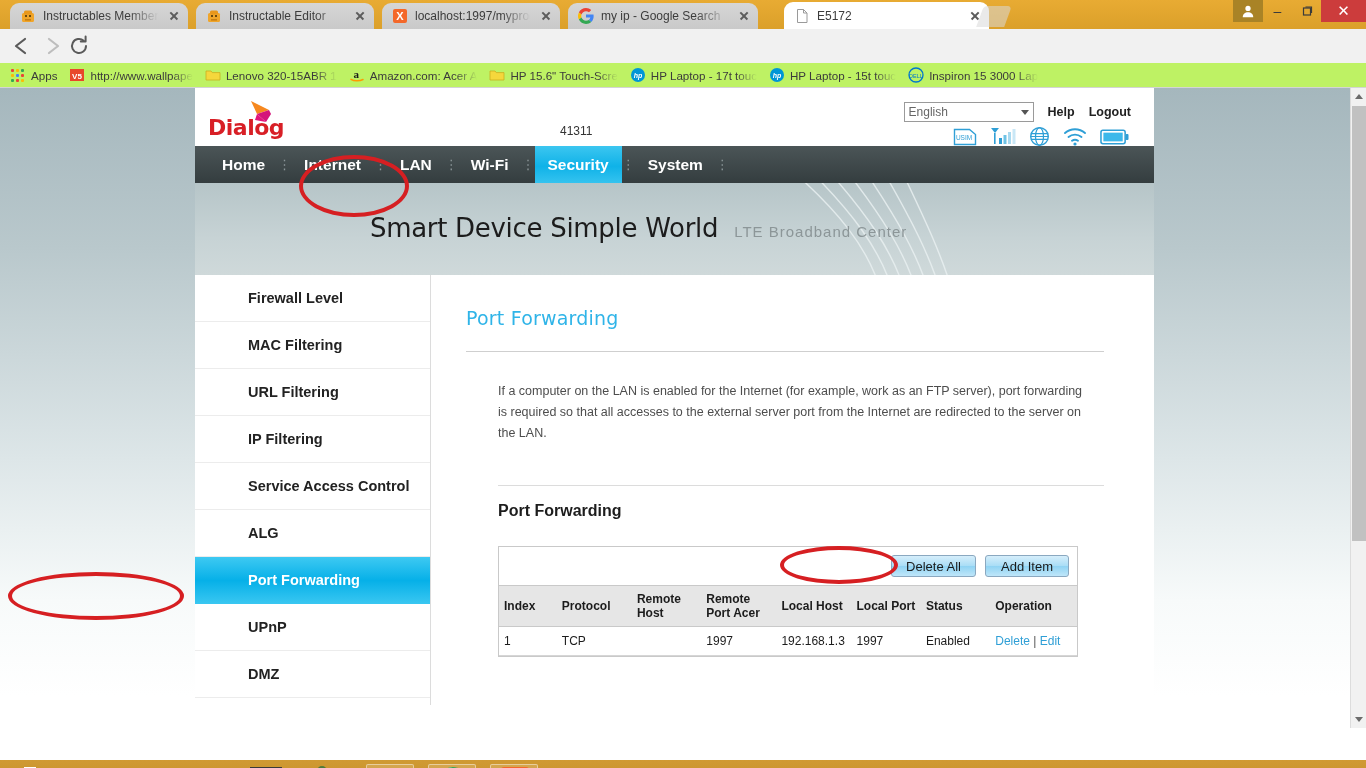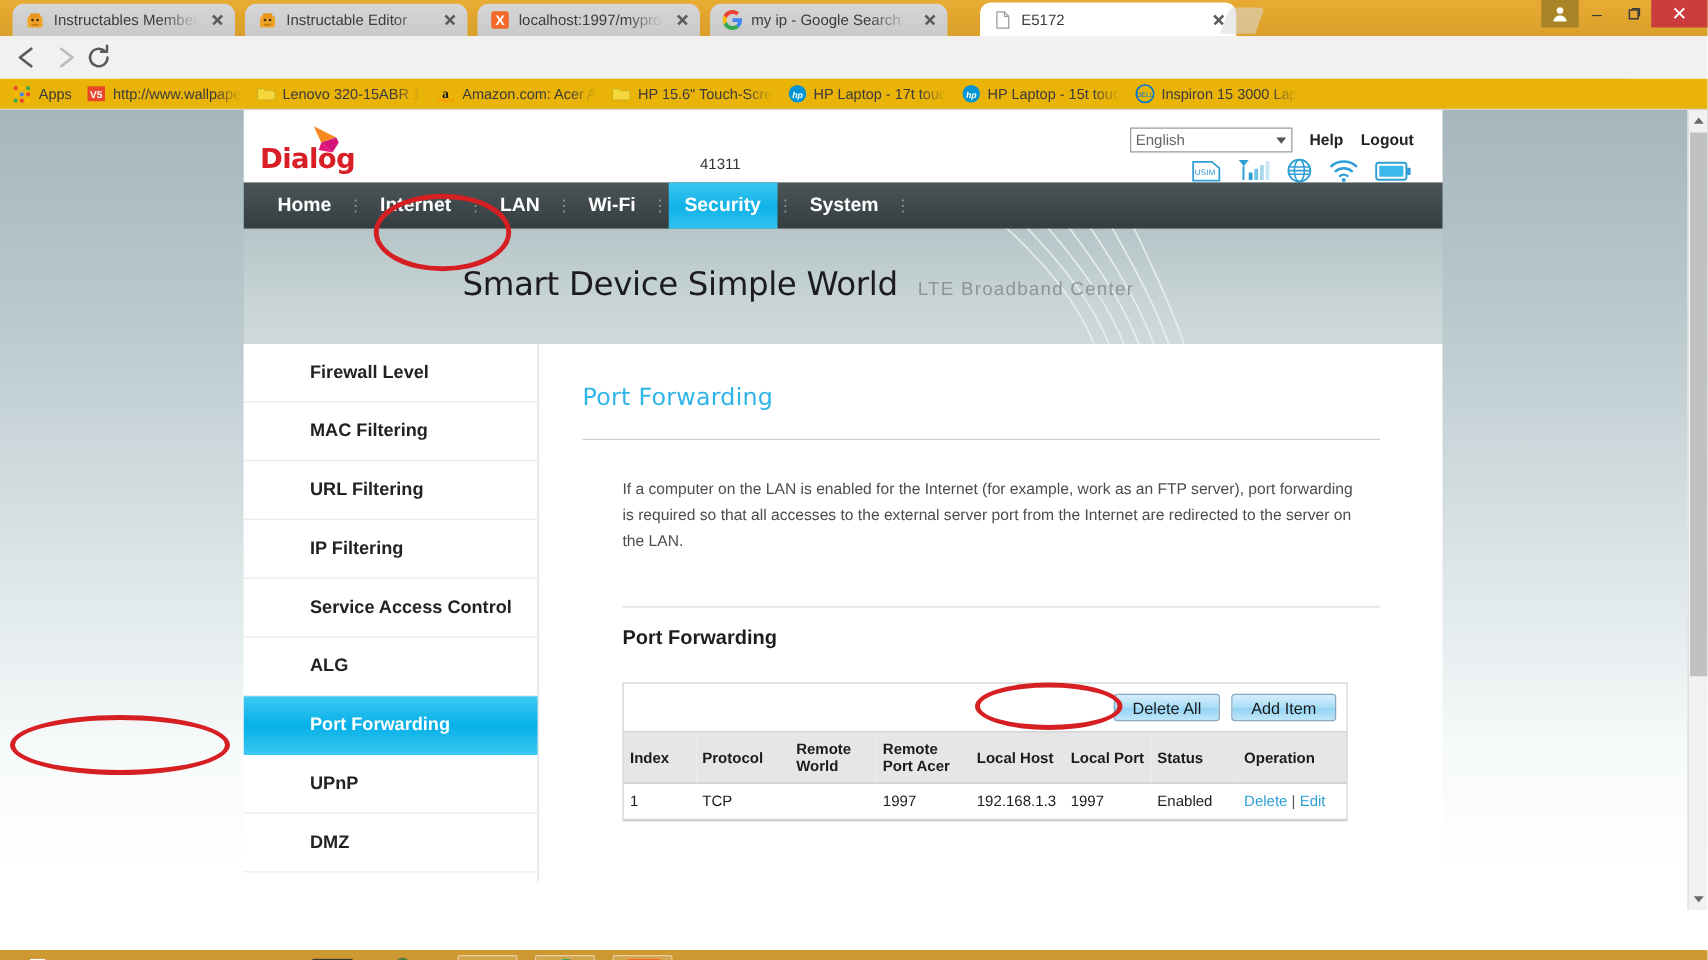--- a/index.html
+++ b/index.html
@@ -69,21 +69,21 @@
   .omni-url .path { color:#777; }
   .omni-info { width:15px; height:15px; border:1.3px solid #8a8a8a; border-radius:50%;
                margin-right:7px; position:relative; flex:0 0 15px; }
   .omni-info::after { content:'i'; position:absolute; left:0; right:0; top:-1px;
                       text-align:center; font-size:10px; color:#5a5a5a; font-family:"Liberation Serif",serif;}
   .star { position:absolute; right:8px; top:5px; font-size:15px; color:#888; }
 
   
   .bookmarks {
     position:absolute; left:0; top:63px; width:1366px; height:25px;
-    background:#eab308; border-bottom:1px solid #d4d4d4;
+    background:#bef264; border-bottom:1px solid #d4d4d4;
     display:flex; align-items:center; overflow:hidden;
   }
   .bm { display:flex; align-items:center; height:25px; padding:0 6px; font-size:11.6px; color:#3b3b3b;
         white-space:nowrap; flex:0 0 auto; }
   .bm .bi { width:16px; height:16px; margin-right:5px; flex:0 0 16px; position:relative; }
   .bm .blabel { overflow:hidden; display:block; }
   .bm.fade .blabel {
     -webkit-mask-image: linear-gradient(to right,#000 80%,transparent 100%);
             mask-image: linear-gradient(to right,#000 80%,transparent 100%);
   }
@@ -554,21 +554,21 @@
             <div class="panel-top">
               <div class="btn">Delete All</div>
               <div class="btn">Add Item</div>
             </div>
 
             <table class="pf">
               <thead>
                 <tr>
                   <th style="width:10%">Index</th>
                   <th style="width:13%">Protocol</th>
-                  <th style="width:12%">Remote World</th>
+                  <th style="width:12%">Remote Host</th>
                   <th style="width:13%">Remote Port Acer</th>
                   <th style="width:13%">Local Host</th>
                   <th style="width:12%">Local Port</th>
                   <th style="width:12%">Status</th>
                   <th style="width:15%">Operation</th>
                 </tr>
               </thead>
               <tbody>
                 <tr>
                   <td>1</td>

